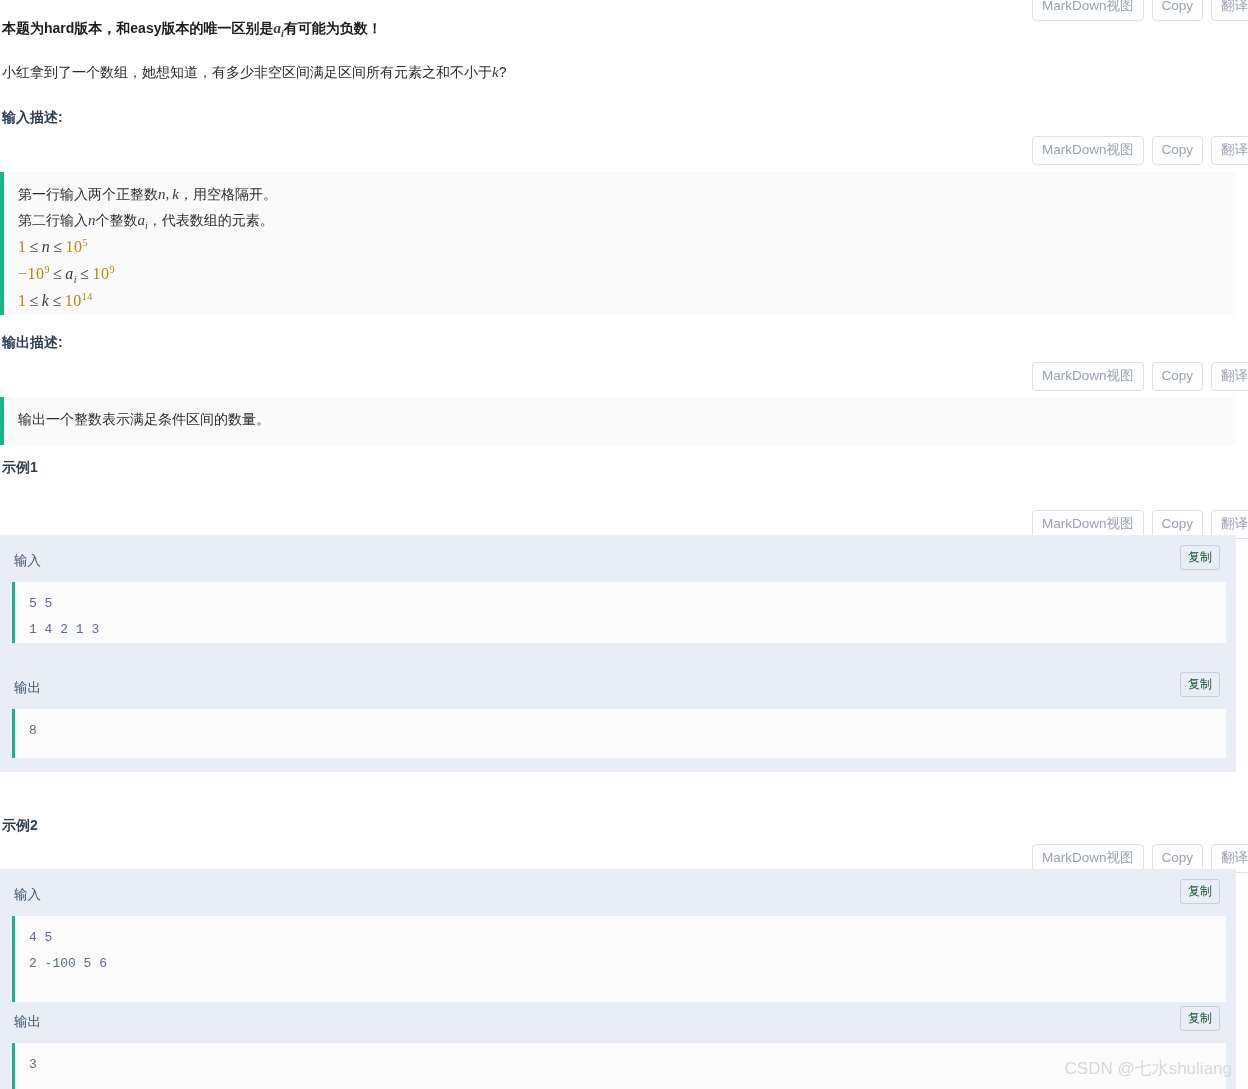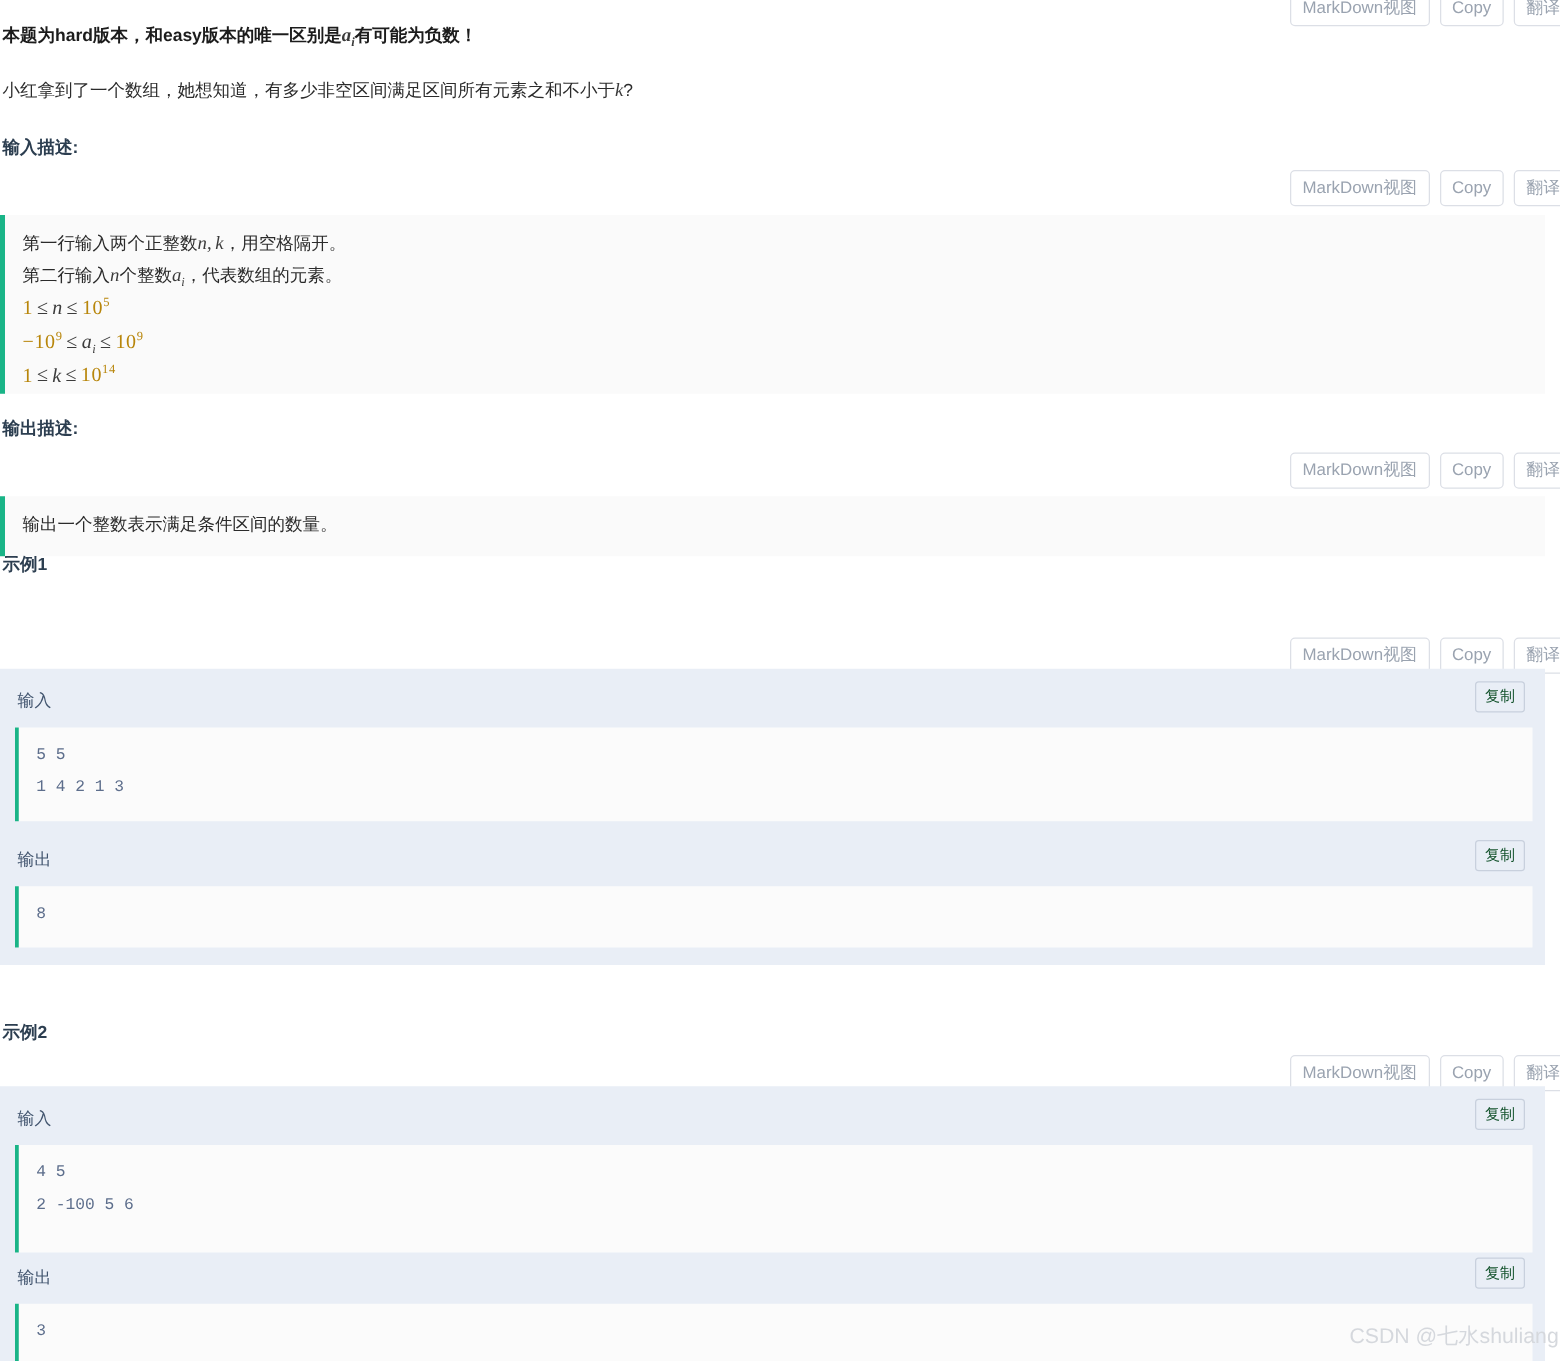--- a/index.html
+++ b/index.html
@@ -209,32 +209,32 @@
   <div class="toolbar" style="left:1032px; top:362px;">
     <button class="tool-btn">MarkDown视图</button>
     <button class="tool-btn">Copy</button>
     <button class="tool-btn">翻译</button>
   </div>
 
   <div class="desc-block" style="top:397px; width:1236px; height:48px;">
     <div class="desc-line" style="top:14px;">输出一个整数表示满足条件区间的数量。</div>
   </div>
 
-  <div class="sec-title" style="top:443px;">示例1</div>
+  <div class="sec-title" style="top:459px;">示例1</div>
 
   <div class="toolbar" style="left:1032px; top:510px;">
     <button class="tool-btn">MarkDown视图</button>
     <button class="tool-btn">Copy</button>
     <button class="tool-btn">翻译</button>
   </div>
 
   <div class="sample-box" style="top:535px; width:1236px; height:237px;">
     <div class="sample-label" style="top:17px;">输入</div>
     <button class="sample-copy" style="right:16px; top:10px;">复制</button>
-    <div class="code-block" style="top:47px; width:1214px; height:75px;">
+    <div class="code-block" style="top:47px; width:1214px; height:61px;">
       <div class="code-line" style="top:14px;">5 5</div>
       <div class="code-line" style="top:40px;">1 4 2 1 3</div>
     </div>
 
     <div class="sample-label" style="top:144px;">输出</div>
     <button class="sample-copy" style="right:16px; top:137px;">复制</button>
     <div class="code-block" style="top:174px; width:1214px; height:49px;">
       <div class="code-line" style="top:14px;">8</div>
     </div>
   </div>
@@ -255,15 +255,15 @@
       <div class="code-line" style="top:40px;">2 -100 5 6</div>
     </div>
 
     <div class="sample-label" style="top:144px;">输出</div>
     <button class="sample-copy" style="right:16px; top:137px;">复制</button>
     <div class="code-block" style="top:174px; width:1214px; height:49px;">
       <div class="code-line" style="top:14px;">3</div>
     </div>
   </div>
 
-  <div class="watermark" style="right:1px; top:1057px;">CSDN @七水shuliang</div>
+  <div class="watermark" style="right:16px; top:1057px;">CSDN @七水shuliang</div>
 
 </div>
 
 </body></html>

